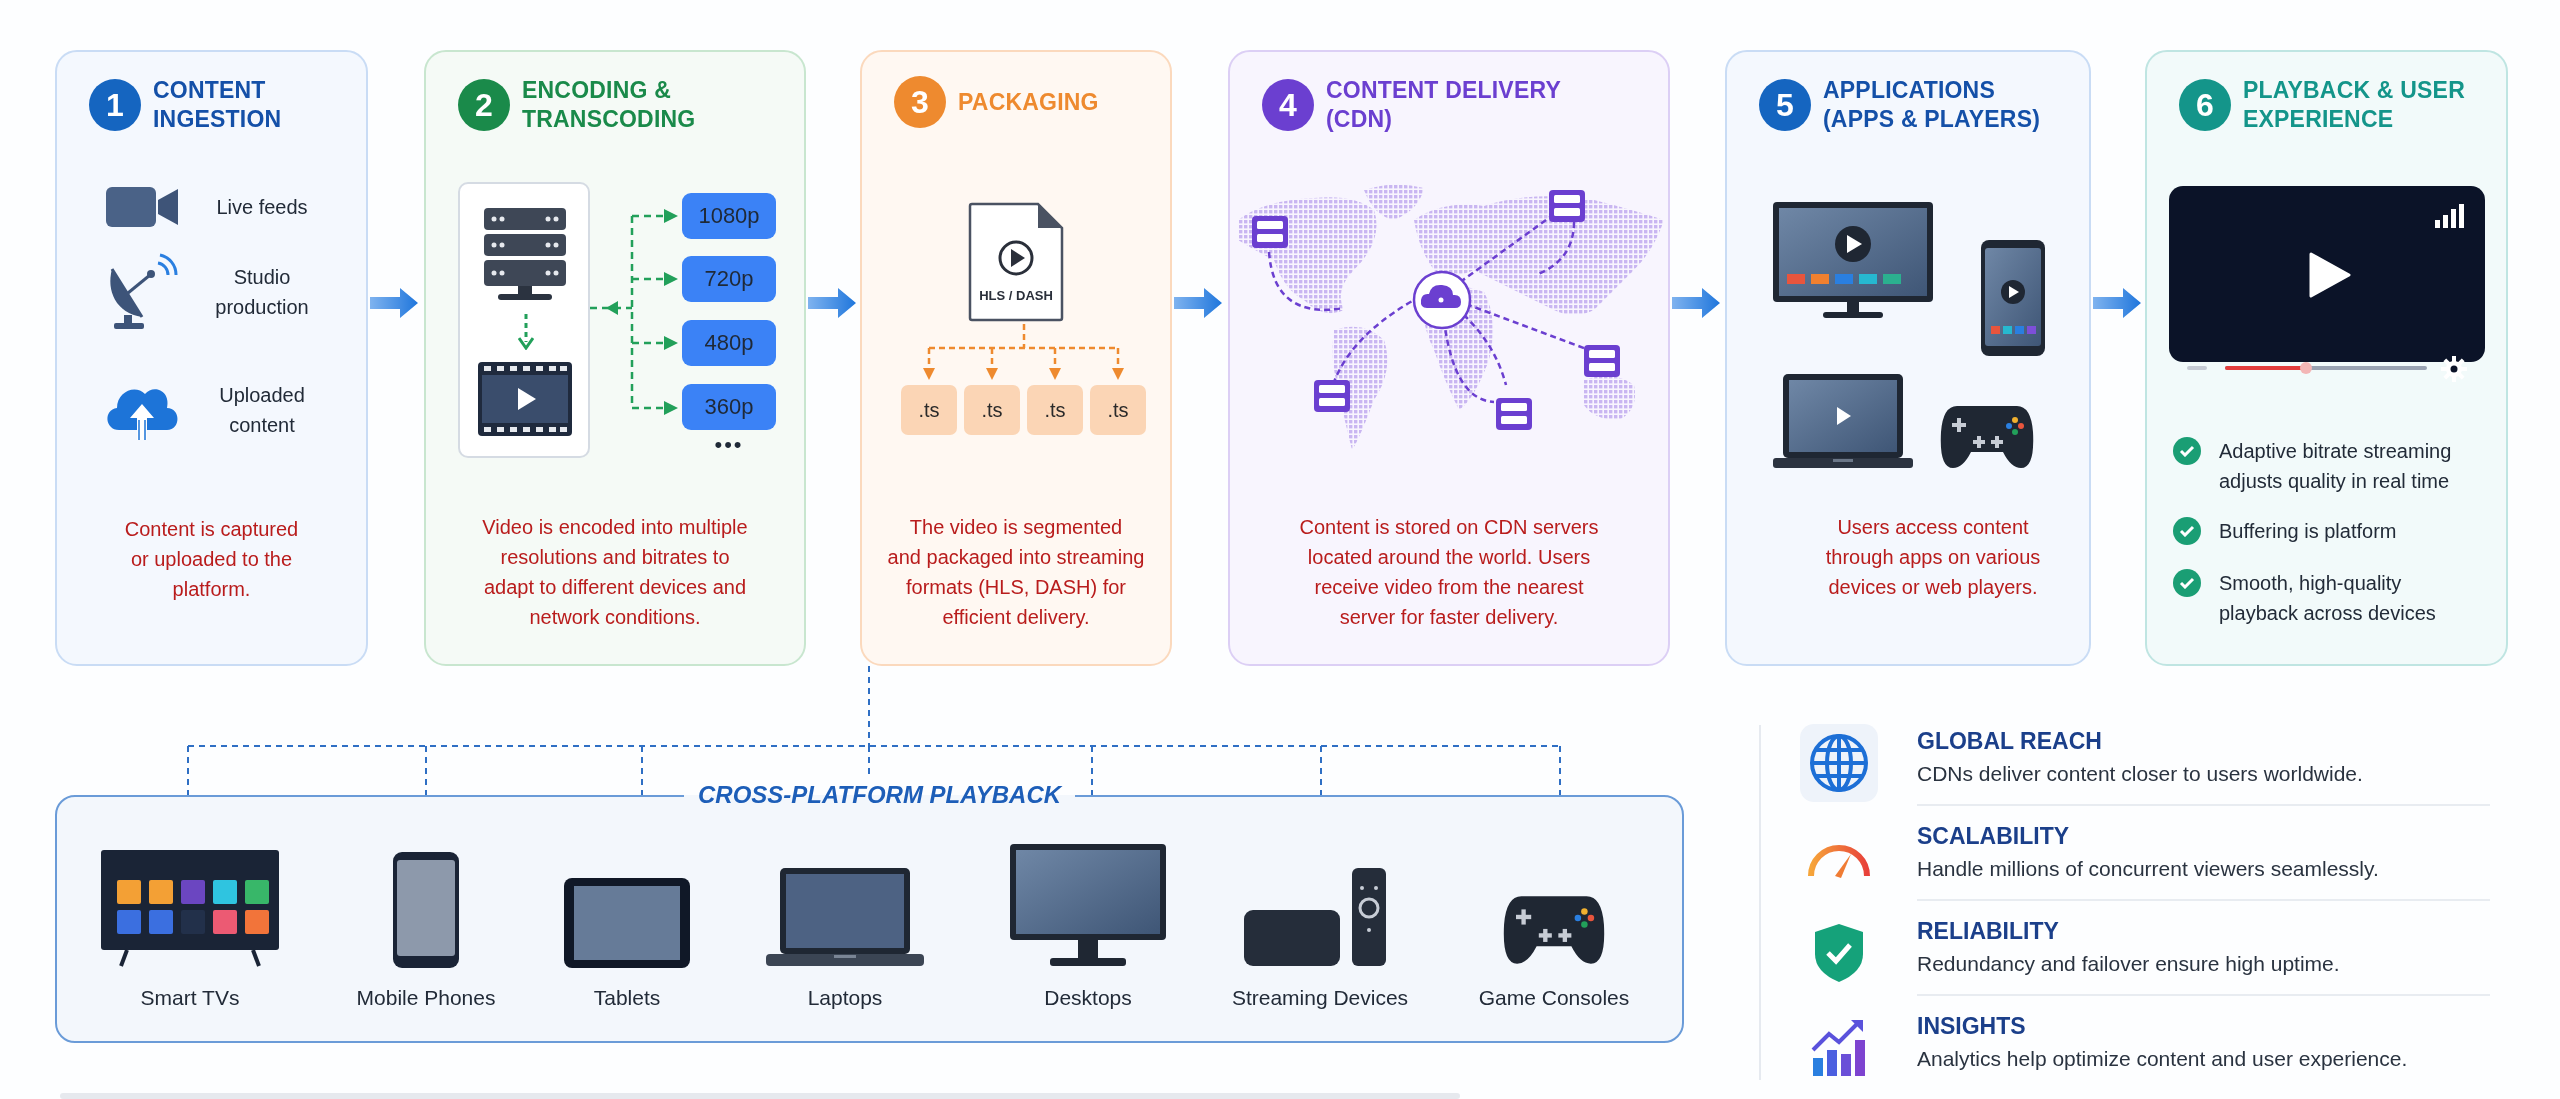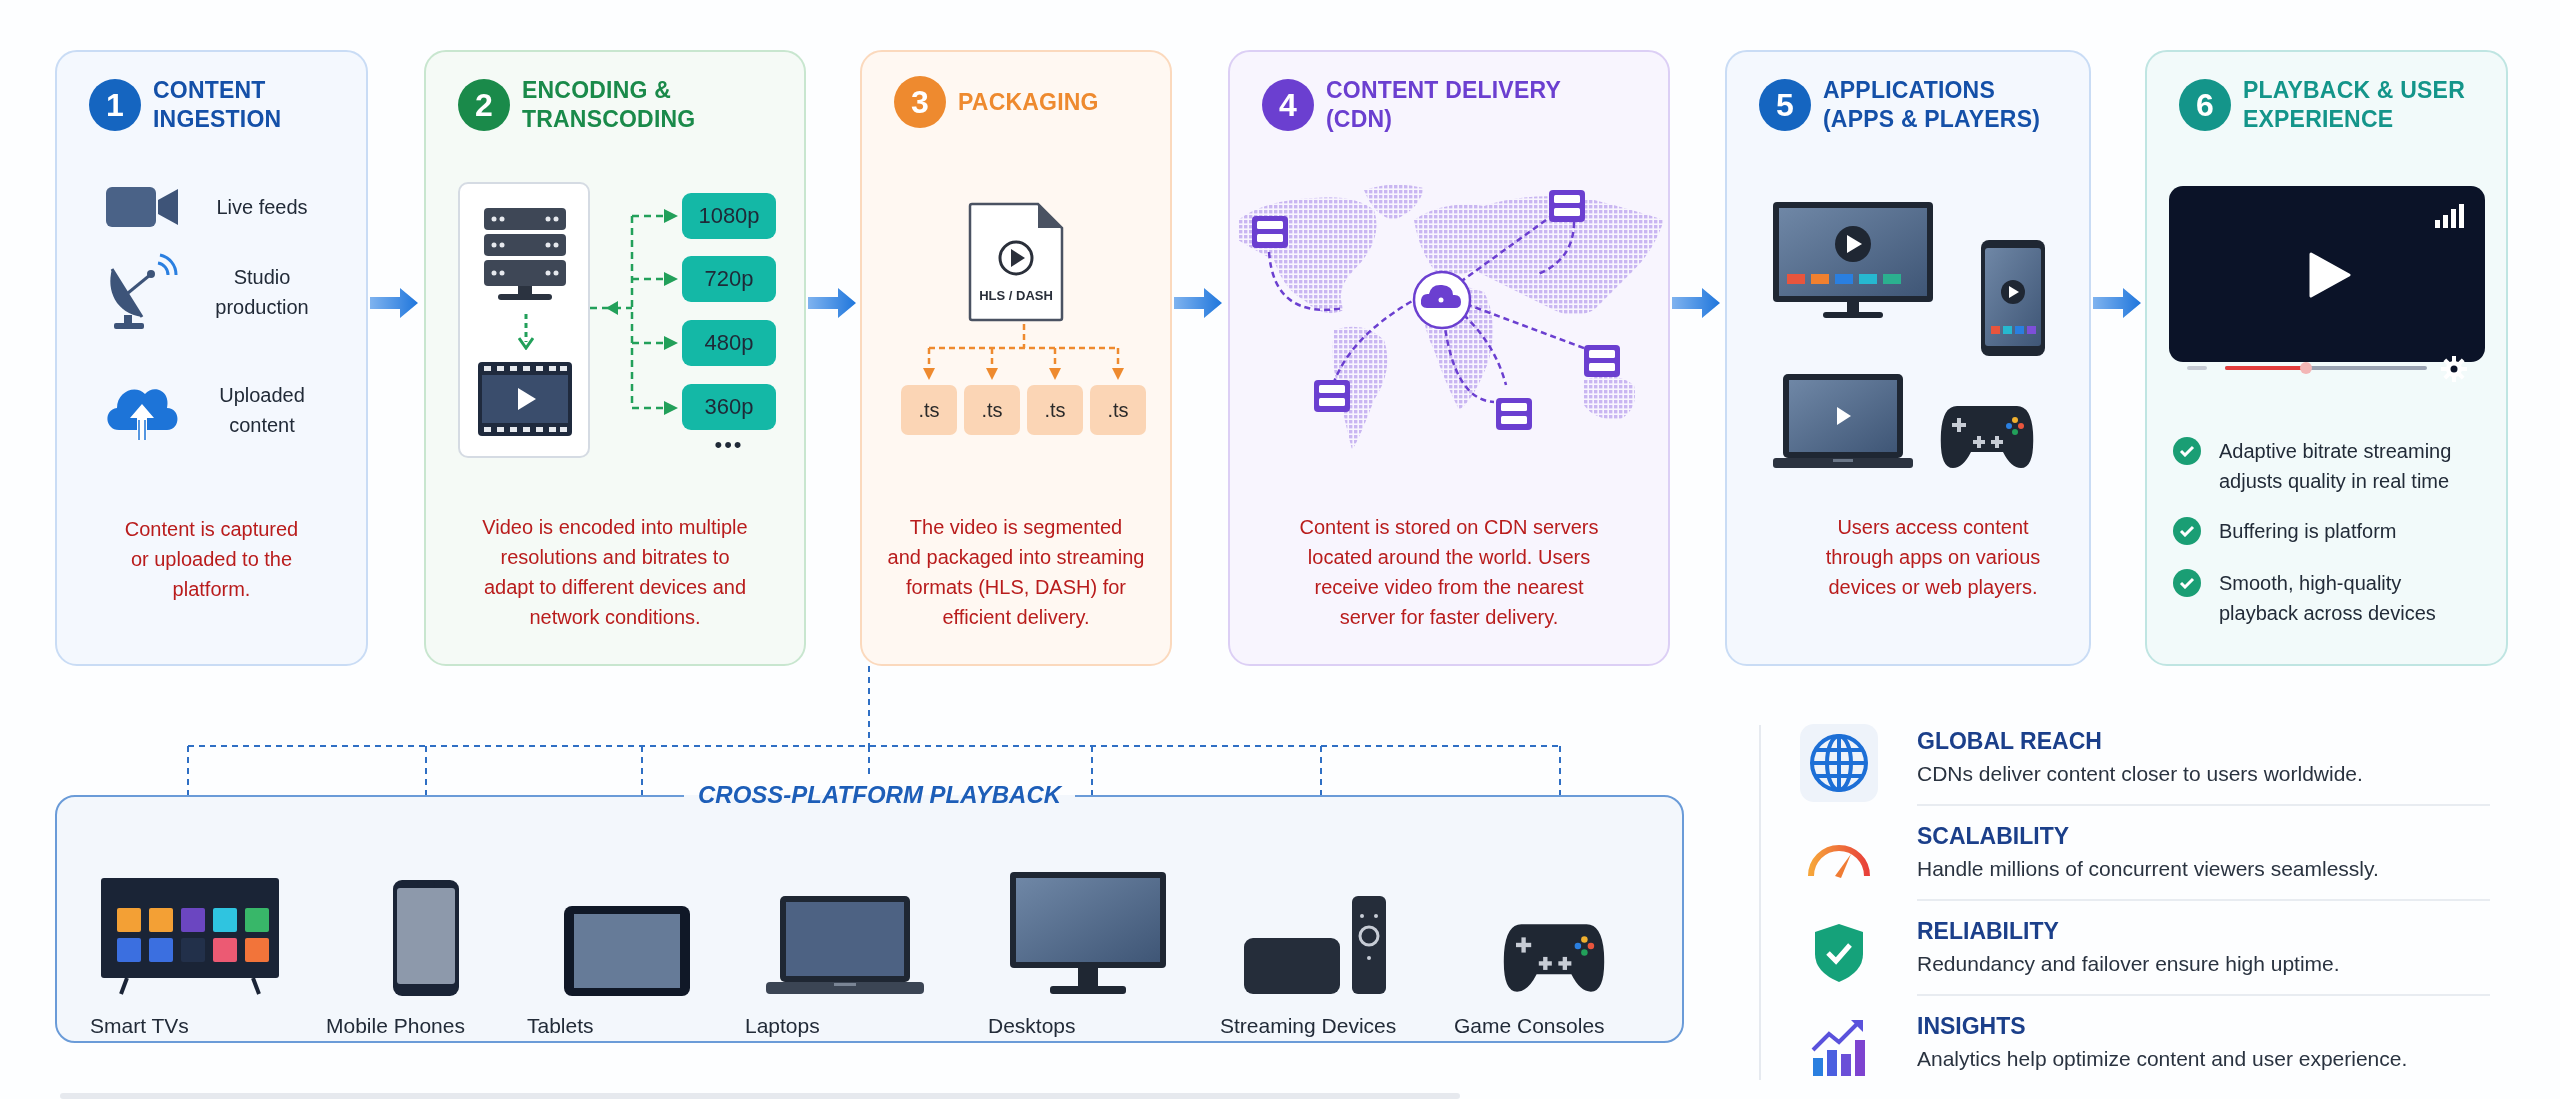--- a/index.html
+++ b/index.html
@@ -23,37 +23,37 @@
 
   .flow-arrow { position: absolute; top: 288px; width: 50px; height: 30px; }
 
   
   .src-row { position: absolute; left: 40px; width: 240px; height: 70px; display: flex; align-items: center; }
   .src-row .ic { width: 90px; display: flex; justify-content: center; }
   .src-row .lbl { flex: 1; text-align: center; font-size: 20px; line-height: 30px; white-space: pre-line; color: #222b38; }
 
   
   .enc-box { position: absolute; left: 32px; top: 130px; width: 132px; height: 276px; background: #fff; border: 2px solid #d5dbe3; border-radius: 10px; }
-  .res { position: absolute; left: 256px; width: 94px; height: 46px; background: #14b8a6; border-radius: 9px;
+  .res { position: absolute; left: 256px; width: 94px; height: 46px; background: #3b82f6; border-radius: 9px;
          font-size: 22px; display: flex; align-items: center; justify-content: center; color: #1f2937; }
 
   
   .ts { position: absolute; top: 333px; width: 56px; height: 50px; background: #fbd5b5; border-radius: 7px; font-size: 20px;
         display:flex; align-items:center; justify-content:center; color:#2a2a2a; }
 
   
   .player { position: absolute; left: 22px; top: 134px; width: 316px; height: 176px; background: #0b1328; border-radius: 14px; }
   .check-item { position: absolute; left: 26px; display: flex; gap: 18px; font-size: 20px; line-height: 30px; color: #222b38; }
   .check { width: 28px; height: 28px; border-radius: 50%; background: #1a9e74; flex: none; margin-top: 1px; display:flex;align-items:center;justify-content:center; }
 
   
   .xbox { position: absolute; left: 55px; top: 795px; width: 1629px; height: 248px; border: 2px solid #6a9bd8; border-radius: 20px; background: #f3f7fc; }
   .xtitle { position: absolute; top: 780px; left: 680px; padding: 0 14px; background: #fdfeff; font-weight: 700; font-size: 24px; color: #1d5eb8; line-height: 30px; font-style: italic; }
   .xtitle-bg { background: linear-gradient(#fdfeff 50%, #f3f7fc 50%); }
-  .dev { position: absolute; top: 866px; width: 200px; }
+  .dev { position: absolute; top: 838px; width: 200px; text-align: center; }
   .dev .art { height: 130px; display: flex; align-items: flex-end; justify-content: center; }
   .dev .lbl { margin-top: 18px; font-size: 21px; color: #222b38; }
 
   .benefits { position: absolute; left: 1760px; top: 720px; width: 740px; }
   .vsep { position: absolute; left: 1759px; top: 725px; width: 2px; height: 355px; background: #e6eaf0; }
   .ben { position: absolute; left: 40px; width: 690px; height: 95px; }
   .ben .ic { position: absolute; left: 0; top: 4px; width: 78px; height: 78px; display:flex;align-items:center;justify-content:center; border-radius: 14px; }
   .ben .t { position: absolute; left: 117px; top: 8px; font-weight: 700; font-size: 23px; color: #1b3f8a; }
   .ben .d { position: absolute; left: 117px; top: 42px; font-size: 21px; color: #2a3340; }
   .ben .rule { position: absolute; left: 117px; right: 0; top: 84px; height: 2px; background: #e8ecf1; }

